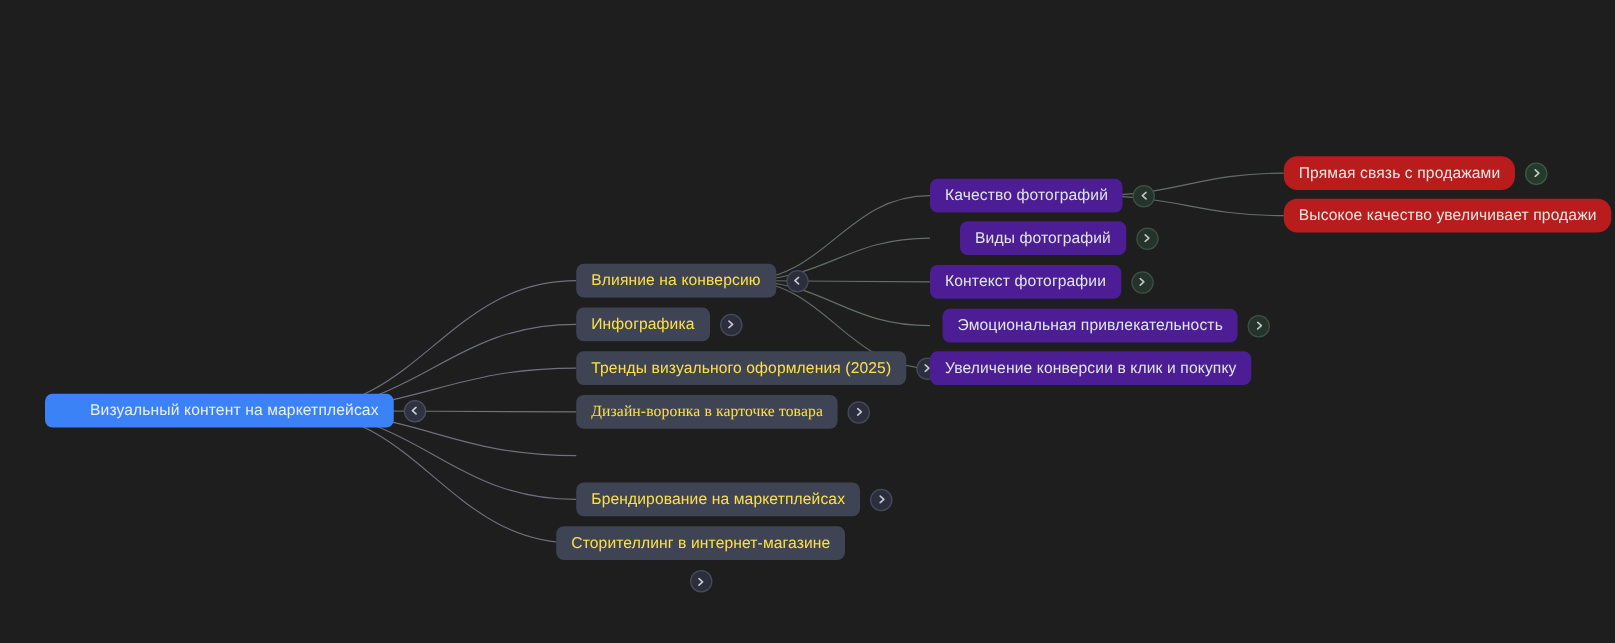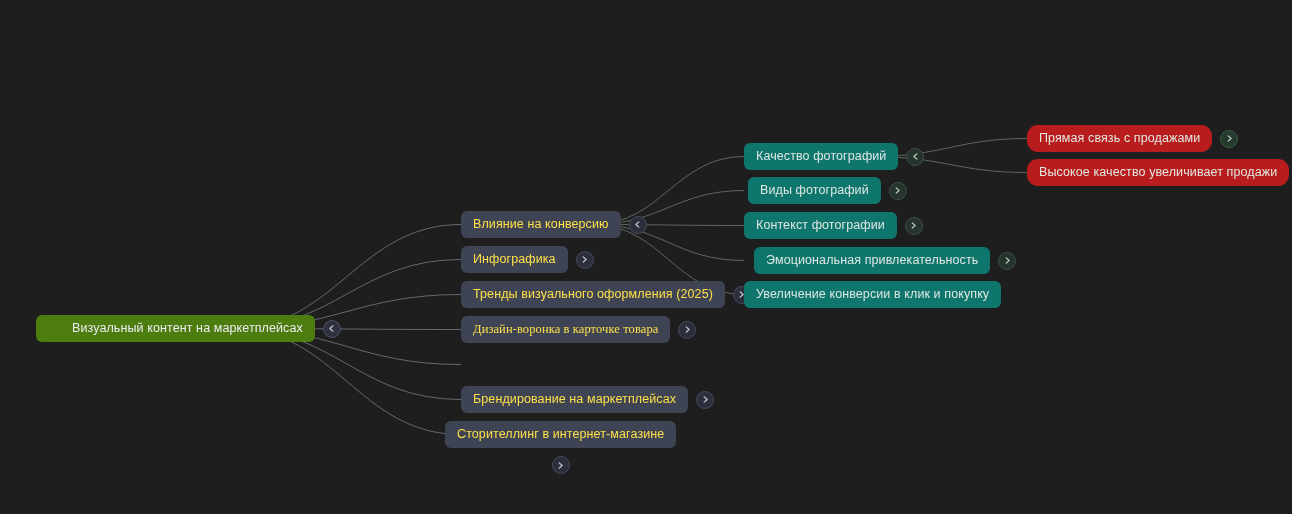--- a/index.html
+++ b/index.html
@@ -33,27 +33,27 @@
     border-radius: 6px;
     padding: 0 12px;
     height: 27px;
     line-height: 27px;
     font-size: 12.5px;
     letter-spacing: 0.1px;
     color: #e8e9ee;
     box-sizing: border-box;
   }
   
-  .d0 .pill { background: #4d7c0f; color: #eceef5; padding-left: 36px; }
+  .d0 .pill { background: #3b82f6; color: #eceef5; padding-left: 36px; }
   .d0 .toggle { background: #2f3240; border-color: #4a4e60; color: #c8cbd8; }
   
   .d1 .pill { background: #3f4455; color: #fde047; }
   .d1 .toggle { background: #2c2f3b; border-color: #454a5c; color: #c2c6d4; }
   
-  .d2 .pill { background: #0f766e; color: #dfe7e1; }
+  .d2 .pill { background: #4c1d95; color: #dfe7e1; }
   .d2 .toggle { background: #26332c; border-color: #3b5046; color: #b9c8bf; }
   
   .d3 .pill { background: #b91c1c; color: #e0e9e2; border-radius: 11px; }
   .d3 .toggle { background: #26392d; border-color: #3d5a45; color: #bacdc0; }
 
   .toggle {
     width: 16px;
     height: 16px;
     border-radius: 50%;
     border: 1px solid transparent;
@@ -144,21 +144,21 @@
       </div>
     </div>
     <div class="node d2" style="left: 744px; top: 143px;">
       <div class="pill" style="min-width: 105px;">Качество фотографий</div>
       <div class="toggle">
         <svg width="7" height="7" viewBox="0 0 8 8">
           <path d="M5.5 1 L2.2 4 L5.5 7" fill="none" stroke="currentColor" stroke-width="1.5" stroke-linecap="round" stroke-linejoin="round"></path>
         </svg>
       </div>
     </div>
-    <div class="node d2" style="left: 748px; top: 177px;">
+    <div class="node d2" style="left: 768px; top: 177px;">
       <div class="pill" style="min-width: 88px;">Виды фотографий</div>
       <div class="toggle">
         <svg width="7" height="7" viewBox="0 0 8 8">
           <path d="M2.5 1 L5.8 4 L2.5 7" fill="none" stroke="currentColor" stroke-width="1.5" stroke-linecap="round" stroke-linejoin="round"></path>
         </svg>
       </div>
     </div>
     <div class="node d2" style="left: 744px; top: 212px;">
       <div class="pill" style="min-width: 104px;">Контекст фотографии</div>
       <div class="toggle">

